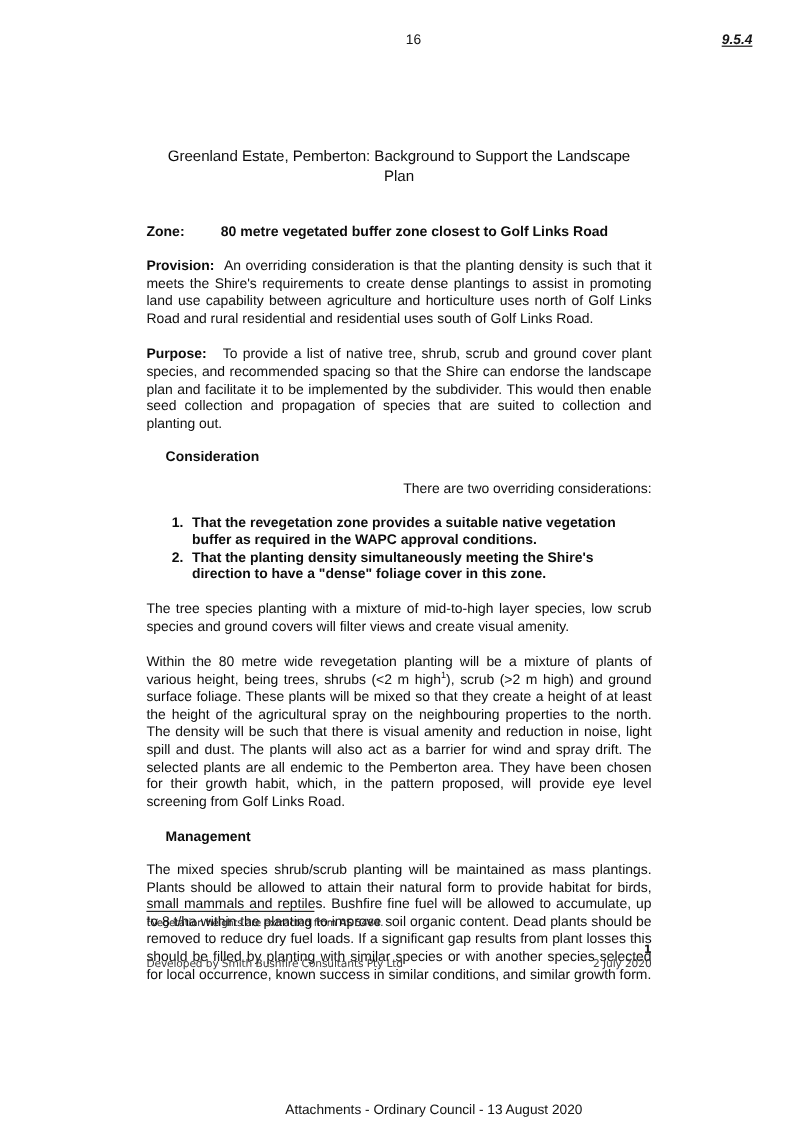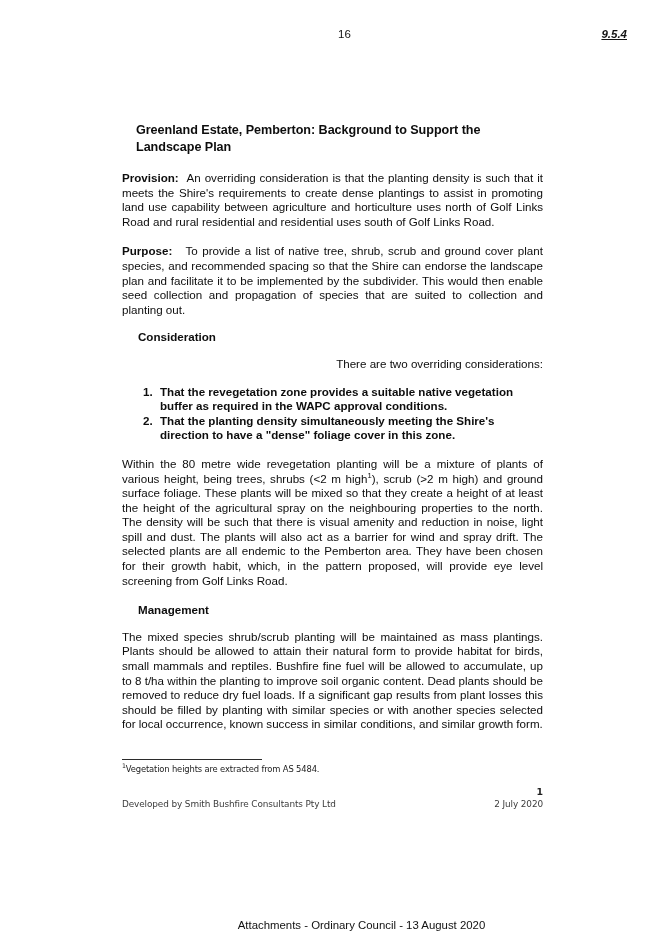--- a/index.html
+++ b/index.html
@@ -59,23 +59,23 @@
   .content {
     position: absolute;
     left: 122px;
     top: 122px;
     width: 421px;
   }
 
   .doc-title {
     font-size: 12.6px;
     line-height: 16.5px;
-    font-weight: bold;
-    text-align: left;
-    margin: 0 0 16px 0;
+    font-weight: normal;
+    text-align: center;
+    margin: 0 0 32px 0;
     padding: 0 14px;
     letter-spacing: -0.05px;
   }
 
   .zone-line {
     margin: 0 0 14px 0;
     font-size: 11.7px;
     line-height: 14px;
     font-weight: bold;
   }
@@ -193,38 +193,42 @@
 
   <div class="page-header">
     <div class="header-folio">16</div>
     <div class="header-ref">9.5.4</div>
   </div>
 
   <div class="content">
 
     <h1 class="doc-title">Greenland Estate, Pemberton: Background to Support the Landscape Plan</h1>
 
+    <p class="zone-line">
+      <span class="zone-label">Zone:</span><span>80 metre vegetated buffer zone closest to Golf Links Road</span>
+    </p>
 
     <p class="body loose">
       <b>Provision:</b>&nbsp;&nbsp;<span>An overriding consideration is that the planting density is such that it meets the Shire's requirements to create dense plantings to assist in promoting land use capability between agriculture and horticulture uses north of Golf Links Road and rural residential and residential uses south of Golf Links Road.</span>
     </p>
 
     <p class="body">
       <b>Purpose:</b>&nbsp;&nbsp;&nbsp;<span>To provide a list of native tree, shrub, scrub and ground cover plant species, and recommended spacing so that the Shire can endorse the landscape plan and facilitate it to be implemented by the subdivider.  This would then enable seed collection and propagation of species that are suited to collection and planting out.</span>
     </p>
 
     <p class="run-head">Consideration</p>
 
     <p class="body lead-in">There are two overriding considerations:</p>
 
     <ol class="considerations">
       <li>That the revegetation zone provides a suitable native vegetation buffer as required in the WAPC approval conditions.</li>
       <li>That the planting density simultaneously meeting the Shire's direction to have a "dense" foliage cover in this zone.</li>
     </ol>
 
+    <p class="body loose">The tree species planting with a mixture of mid-to-high layer species, low scrub species and ground covers will filter views and create visual amenity.</p>
 
     <p class="body loose">
       <span>Within the 80 metre wide revegetation planting will be a mixture of plants of various height, being trees, shrubs (&lt;2 m high</span><sup class="fn">1</sup><span>), scrub (&gt;2 m high) and ground surface foliage. These plants will be mixed so that they create a height of at least the height of the agricultural spray on the neighbouring properties to the north. The density will be such that there is visual amenity and reduction in noise, light spill and dust.  The plants will also act as a barrier for wind and spray drift. The selected plants are all endemic to the Pemberton area.  They have been chosen for their growth habit, which, in the pattern proposed, will provide eye level screening from Golf Links Road.</span>
     </p>
 
     <p class="run-head">Management</p>
 
     <p class="body">The mixed species shrub/scrub planting will be maintained as mass plantings. Plants should be allowed to attain their natural form to provide habitat for birds, small mammals and reptiles.  Bushfire fine fuel will be allowed to accumulate, up to 8 t/ha within the planting to improve soil organic content.  Dead plants should be removed to reduce dry fuel loads.  If a significant gap results from plant losses this should be filled by planting with similar species or with another species selected for local occurrence, known success in similar conditions, and similar growth form.</p>
 
   </div>

